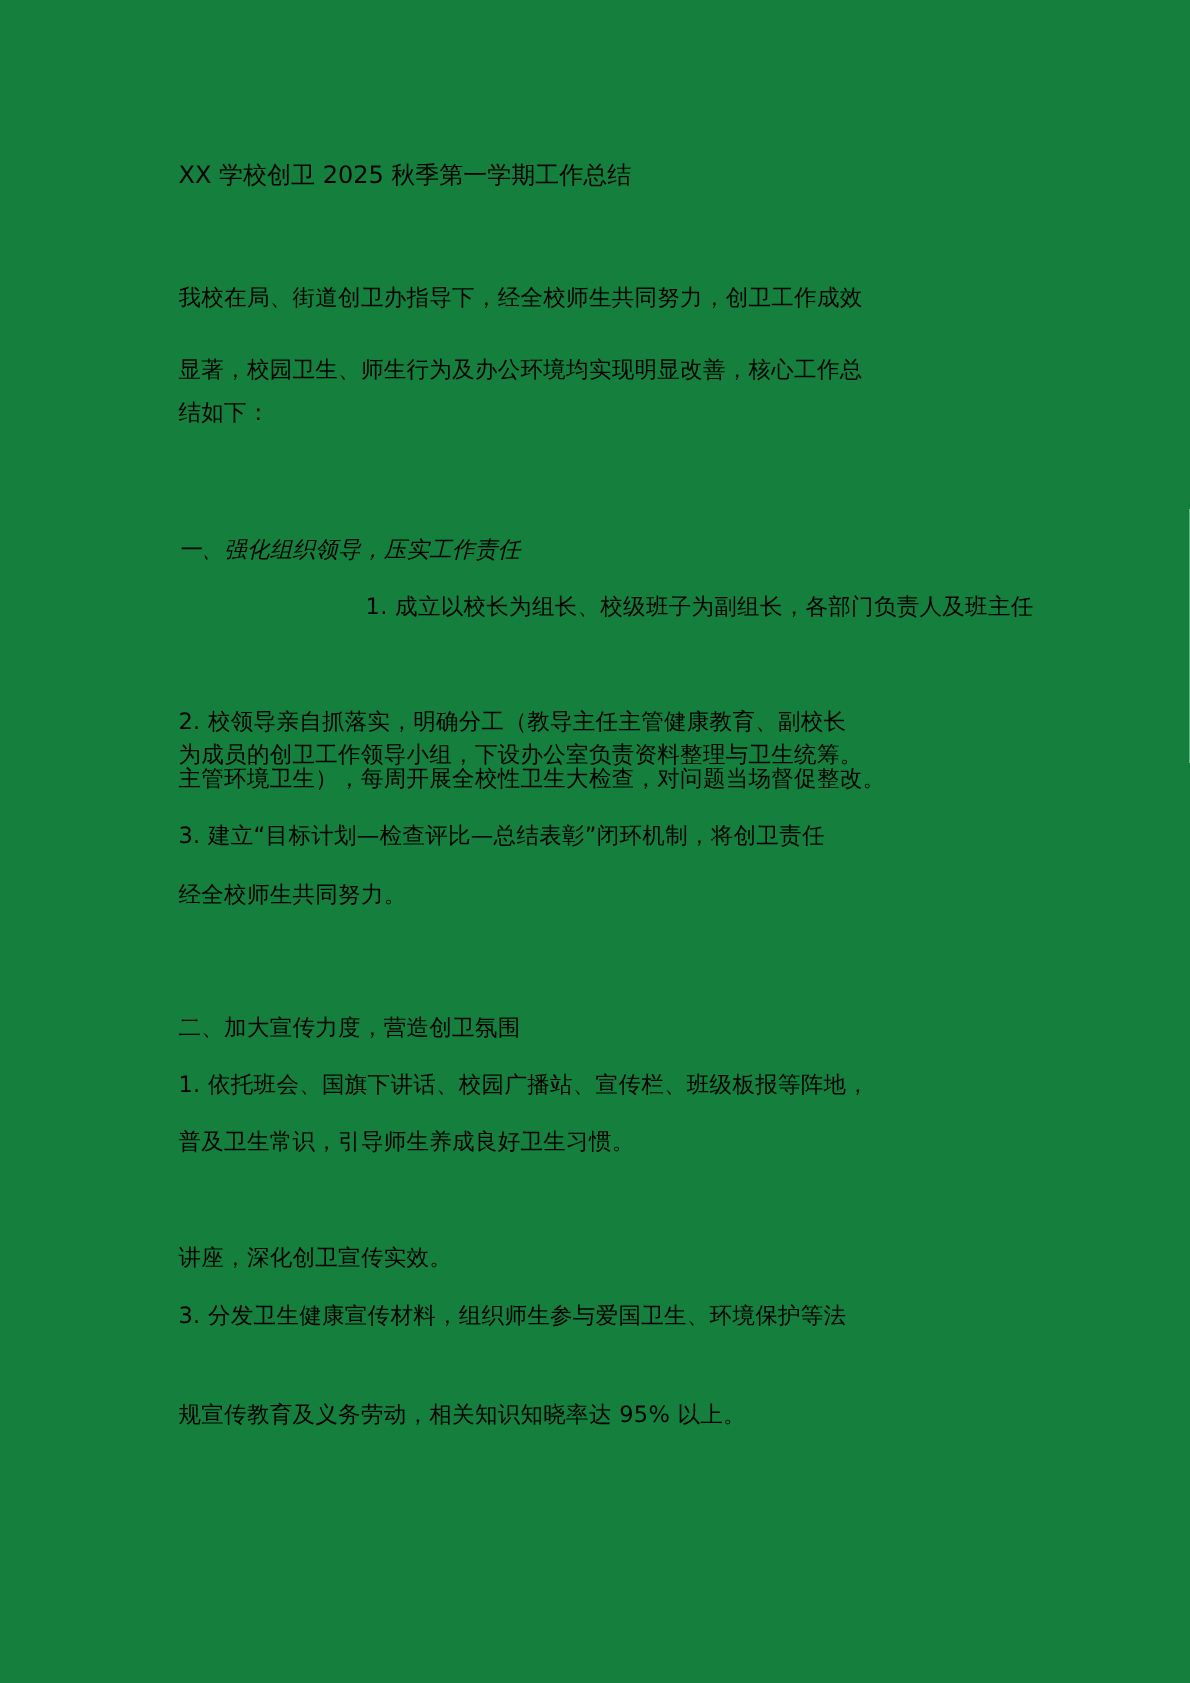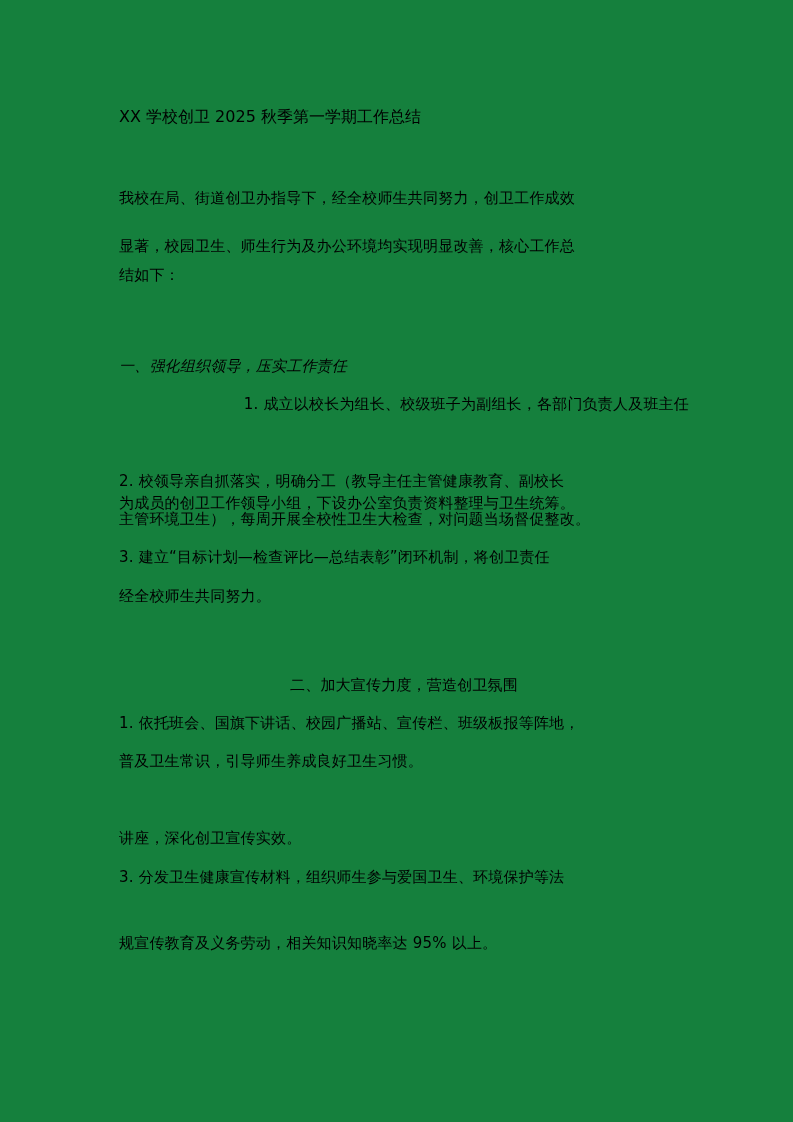--- a/index.html
+++ b/index.html
@@ -48,20 +48,20 @@
   <div class="line" style="top:264px;">结如下：</div>
 
   <div class="line" style="top:355px;font-style:italic;">一、强化组织领导，压实工作责任</div>
   <div class="line" style="top:393px;text-align:right;">1. 成立以校长为组长、校级班子为副组长，各部门负责人及班主任</div>
   <div class="line" style="top:455px;margin-top:37px;">为成员的创卫工作领导小组，下设办公室负责资料整理与卫生统筹。</div>
   <div class="line" style="top:470px;">2. 校领导亲自抓落实，明确分工（教导主任主管健康教育、副校长</div>
   <div class="line" style="top:508px;">主管环境卫生），每周开展全校性卫生大检查，对问题当场督促整改。</div>
   <div class="line" style="top:546px;">3. 建立“目标计划—检查评比—总结表彰”闭环机制，将创卫责任</div>
   <div class="line" style="top:585px;">经全校师生共同努力。</div>
 
-  <div class="line" style="top:674px;text-align:center;"> 二、加大宣传力度，营造创卫氛围</div>
+  <div class="line" style="top:674px;"> 二、加大宣传力度，营造创卫氛围</div>
   <div class="line" style="top:712px;">1. 依托班会、国旗下讲话、校园广播站、宣传栏、班级板报等阵地，</div>
   <div class="line" style="top:750px;">普及卫生常识，引导师生养成良好卫生习惯。</div>
   <div class="line" style="top:827px;">讲座，深化创卫宣传实效。</div>
   <div class="line" style="top:866px;">3. 分发卫生健康宣传材料，组织师生参与爱国卫生、环境保护等法</div>
   <div class="line" style="top:904px;margin-top:28px;">规宣传教育及义务劳动，相关知识知晓率达 95% 以上。</div>
 
 </div>
 
 </body></html>

